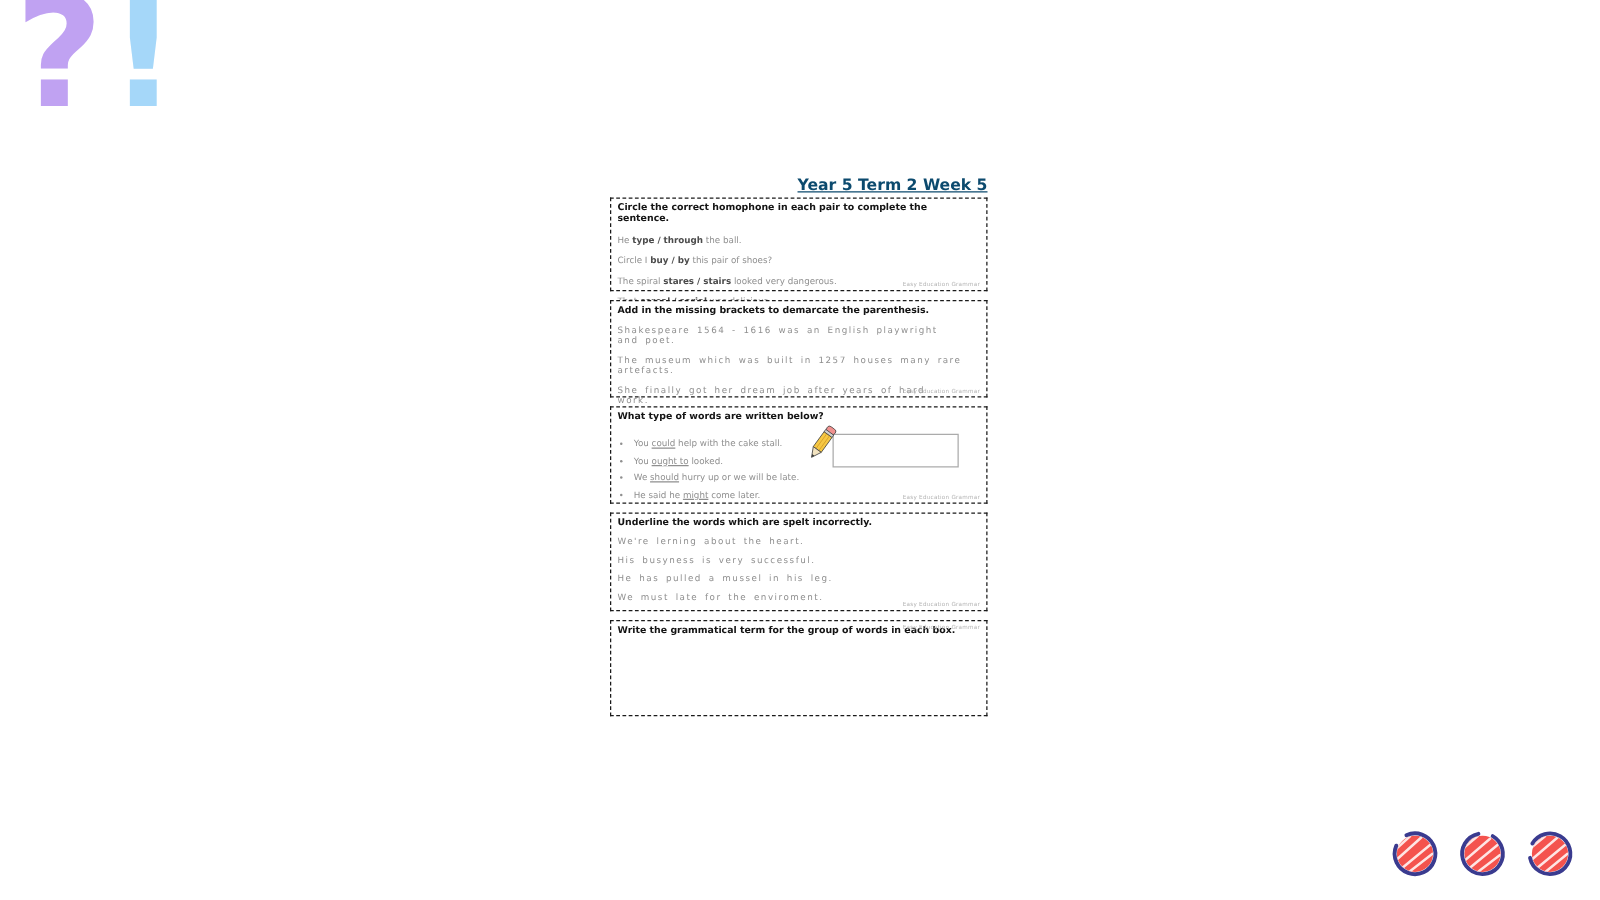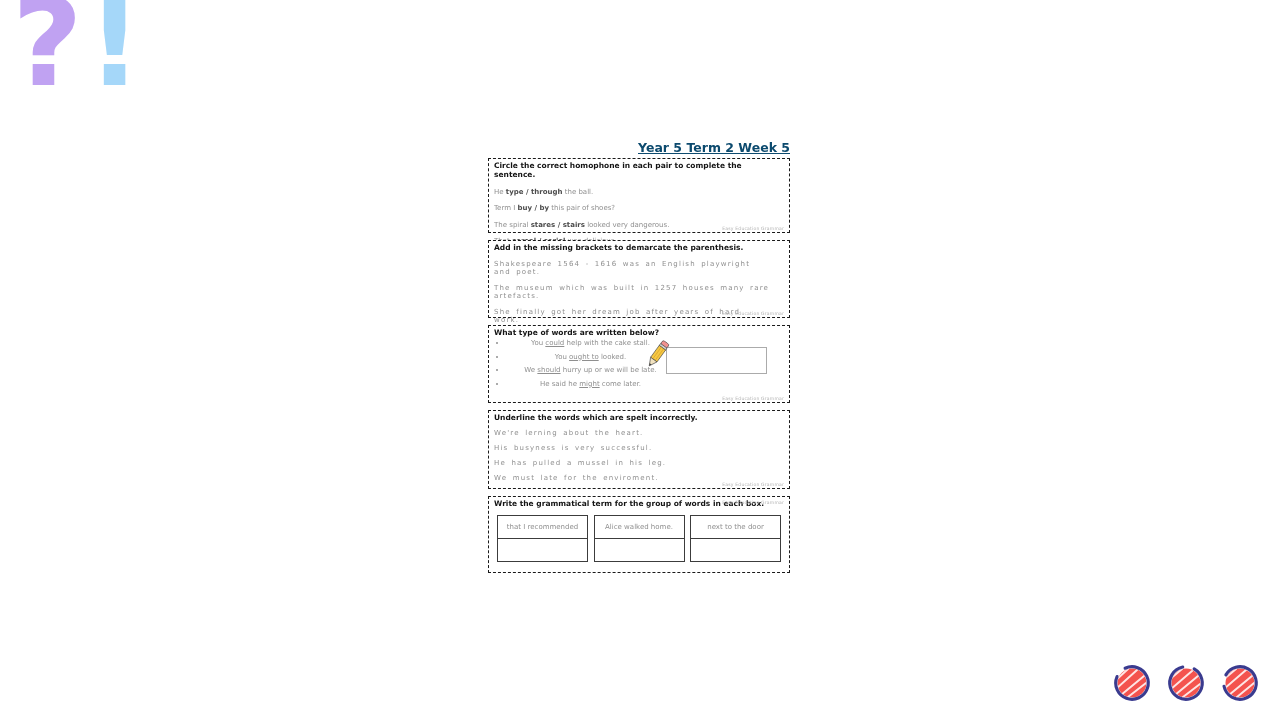--- a/index.html
+++ b/index.html
@@ -29,21 +29,21 @@
   .hdr { font-size:7.5px; font-weight:bold; color:#141414; line-height:9px; }
 
   .line { font-size:7px; color:#8f8f8f; line-height:8px; }
   .s1 .line { margin-top:8.5px; }
   .line b { color:#4c4c4c; font-weight:bold; }
 
   .spaced { letter-spacing:1.2px; word-spacing:2px; }
   .s2 .line { margin-top:8px; width:95%; }
   .s4 .line { margin-top:7px; }
 
-  ul.bullets { list-style:disc; margin:2px 0 0 0; padding-left:13px; width:180px;text-align:center; }
+  ul.bullets { list-style:disc; margin:14px 0 0 0; padding-left:13px; width:180px; }
   ul.bullets li { font-size:7px; color:#8f8f8f; line-height:8px; margin-top:5.5px; }
   ul.bullets li:first-child { margin-top:0; }
   .u { text-decoration:underline; }
 
   .brand { position:absolute; right:5px; bottom:1px; font-size:4.5px;
            color:#b3b3b3; letter-spacing:0.2px; }
   .s5 .brand { bottom:auto; top:3px; }
 
   
   .ansbox { position:absolute; left:177px; top:21px; width:101px; height:27px;
@@ -67,21 +67,21 @@
 <div class="decor-punct">
   <span class="qmark">?</span><span class="exmark">!</span>
 </div>
 
 <div class="sheet">
   <div class="title">Year 5 Term 2 Week 5</div>
 
   <section class="box s1">
     <div class="hdr">Circle the correct homophone in each pair to complete the sentence.</div>
     <p class="line"><span>He </span><b>type / through</b><span> the ball.</span></p>
-    <p class="line"><span>Term I </span><b>buy / by</b><span> this pair of shoes?</span></p>
+    <p class="line"><span>Circle I </span><b>buy / by</b><span> this pair of shoes?</span></p>
     <p class="line"><span>The spiral </span><b>stares / stairs</b><span> looked very dangerous.</span></p>
     <p class="line"><span>That </span><b>cereal / serial</b><span> was delicious.</span></p>
     <div class="brand">Easy Education Grammar</div>
   </section>
 
   <section class="box s2">
     <div class="hdr">Add in the missing brackets to demarcate the parenthesis.</div>
     <p class="line spaced">Shakespeare 1564 - 1616 was an English playwright and poet.</p>
     <p class="line spaced">The museum which was built in 1257 houses many rare artefacts.</p>
     <p class="line spaced">She finally got her dream job after years of hard work.</p>
@@ -113,34 +113,20 @@
     <div class="hdr">Underline the words which are spelt incorrectly.</div>
     <p class="line spaced">We're lerning about the heart.</p>
     <p class="line spaced">His busyness is very successful.</p>
     <p class="line spaced">He has pulled a mussel in his leg.</p>
     <p class="line spaced">We must late for the enviroment.</p>
     <div class="brand">Easy Education Grammar</div>
   </section>
 
   <section class="box s5">
     <div class="hdr">Write the grammatical term for the group of words in each box.</div>
-    <div class="gboxes">
-      <div class="gbox">
-        <div class="prompt">that I recommended</div>
-        <div class="answer"></div>
-      </div>
-      <div class="gbox">
-        <div class="prompt">Alice walked home.</div>
-        <div class="answer"></div>
-      </div>
-      <div class="gbox">
-        <div class="prompt">next to the door</div>
-        <div class="answer"></div>
-      </div>
-    </div>
     <div class="brand">Easy Education Grammar</div>
   </section>
 </div>
 
 <svg class="circles" width="148" height="40" viewBox="0 0 148 40">
   <defs>
     <clipPath id="cc1">
         <circle cx="20" cy="20" r="14.5"></circle>
       </clipPath>
     <clipPath id="cc2">

